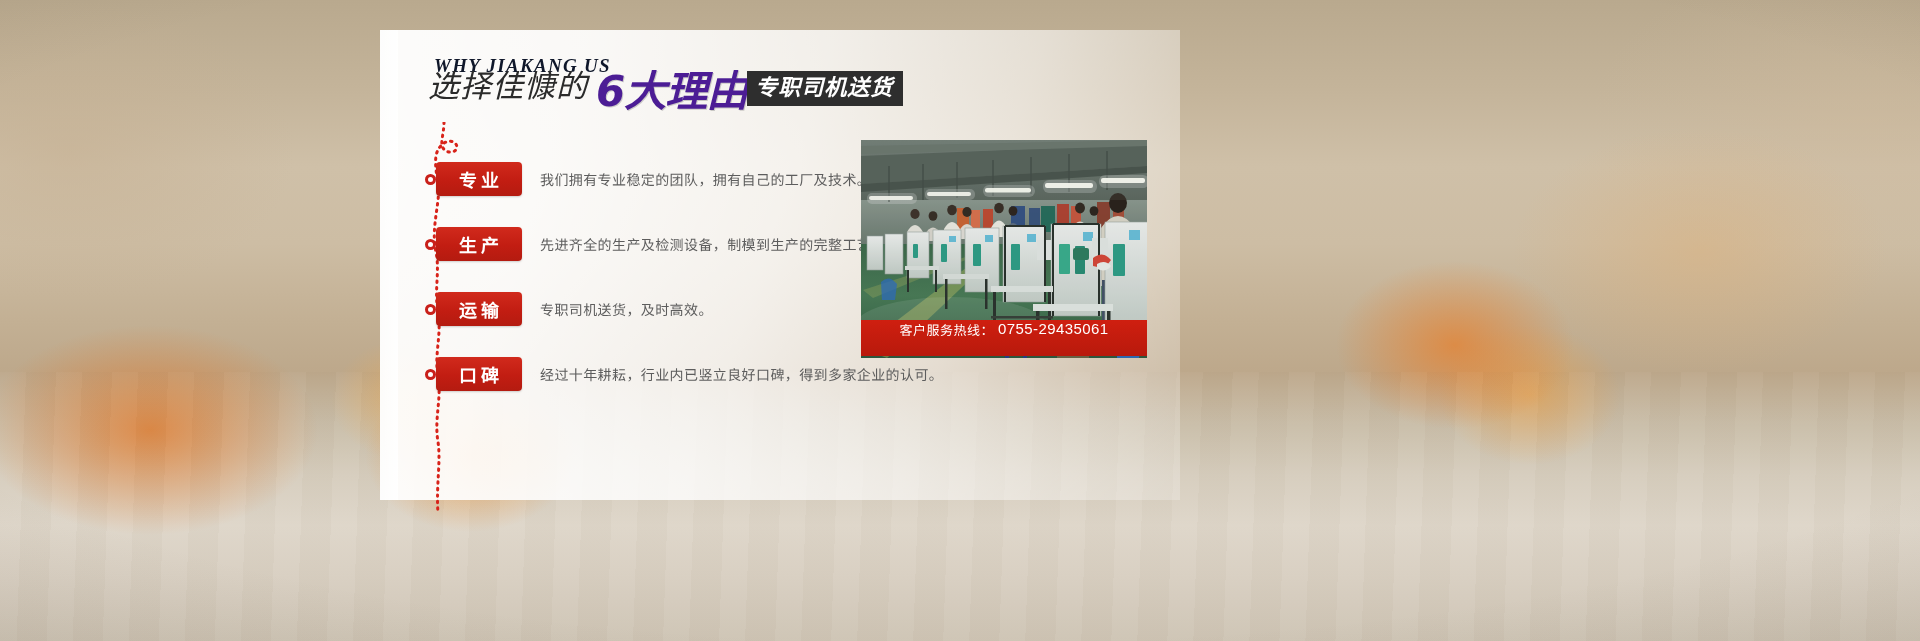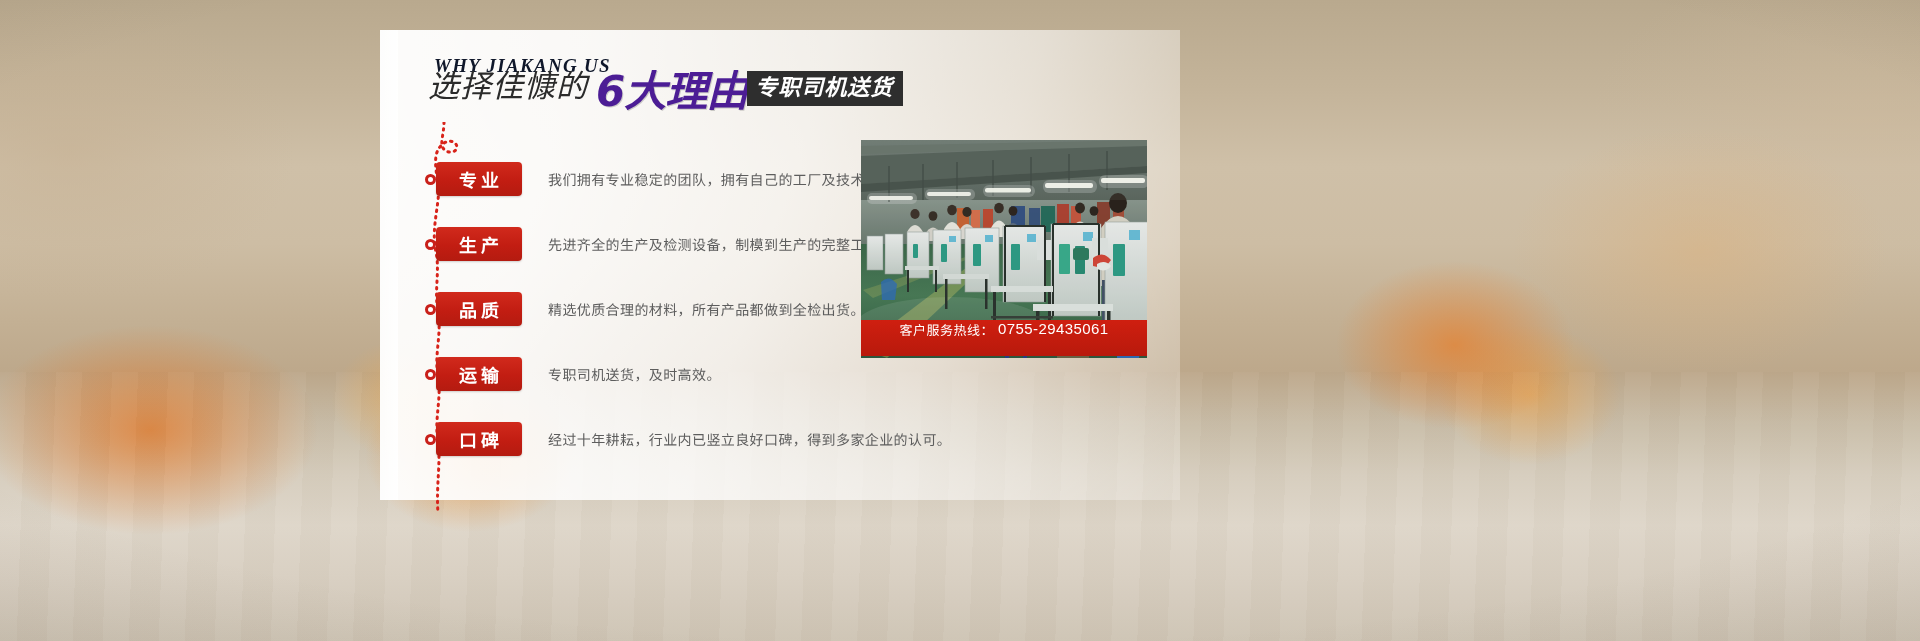--- a/index.html
+++ b/index.html
@@ -107,21 +107,20 @@
   
   #dotline { position: absolute; left: 28px; top: 92px; width: 90px; height: 392px; }
 
   
   #reasons { position: absolute; left: 56px; top: 132px; width: 740px; }
   .reason {
     position: relative;
     display: flex; align-items: center;
     height: 34px;
     margin-bottom: 31px;
-    gap: 8px;
   }
   .node-dot {
     position: absolute; left: -11px; top: 50%;
     width: 11px; height: 11px; margin-top: -5.5px;
     border-radius: 50%;
     background: #ffffff;
     border: 3px solid #c9201a;
     z-index: 3;
   }
   .badge {
@@ -205,25 +204,20 @@
       <span class="badge">专业</span>
       <span class="reason-text">我们拥有专业稳定的团队，拥有自己的工厂及技术。</span>
     </div>
 
     <div class="reason">
       <span class="node-dot"></span>
       <span class="badge">生产</span>
       <span class="reason-text">先进齐全的生产及检测设备，制模到生产的完整工艺。</span>
     </div>
 
-    <div class="reason">
-      <span class="node-dot"></span>
-      <span class="badge">品质</span>
-      <span class="reason-text">精选优质合理的材料，所有产品都做到全检出货。</span>
-    </div>
 
     <div class="reason">
       <span class="node-dot"></span>
       <span class="badge">运输</span>
       <span class="reason-text">专职司机送货，及时高效。</span>
     </div>
 
 
     <div class="reason">
       <span class="node-dot"></span>

